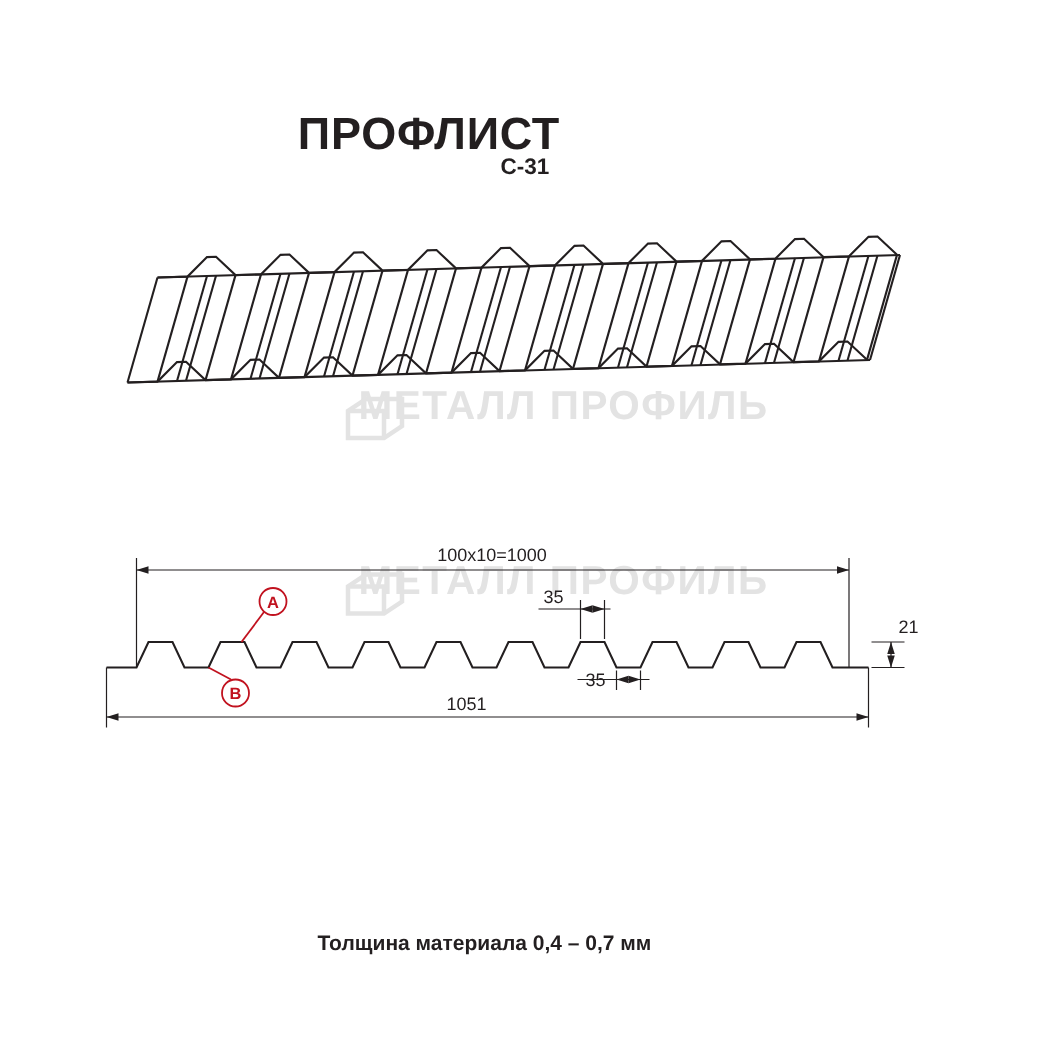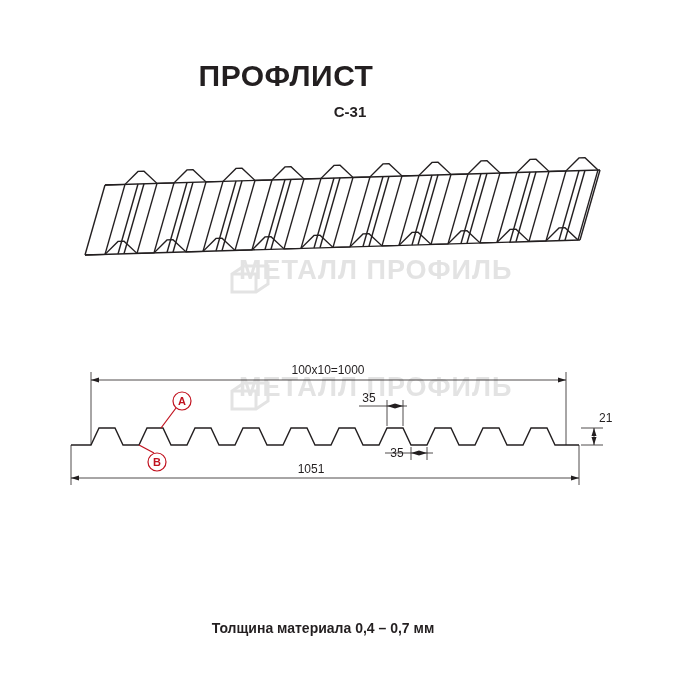--- a/index.html
+++ b/index.html
@@ -15,21 +15,21 @@
     position: relative;
     overflow: hidden;
   }
   .page {
     position: relative;
     width: 700px;
     height: 700px;
   }
   .title {
     position: absolute;
-    top: 59px;
+    top: 73px;
     left: 0;
     width: 572px;
     text-align: center;
     font-size: 30px;
     font-weight: bold;
     letter-spacing: 0.5px;
     color: #231f20;
   }
   .subtitle {
     position: absolute;

